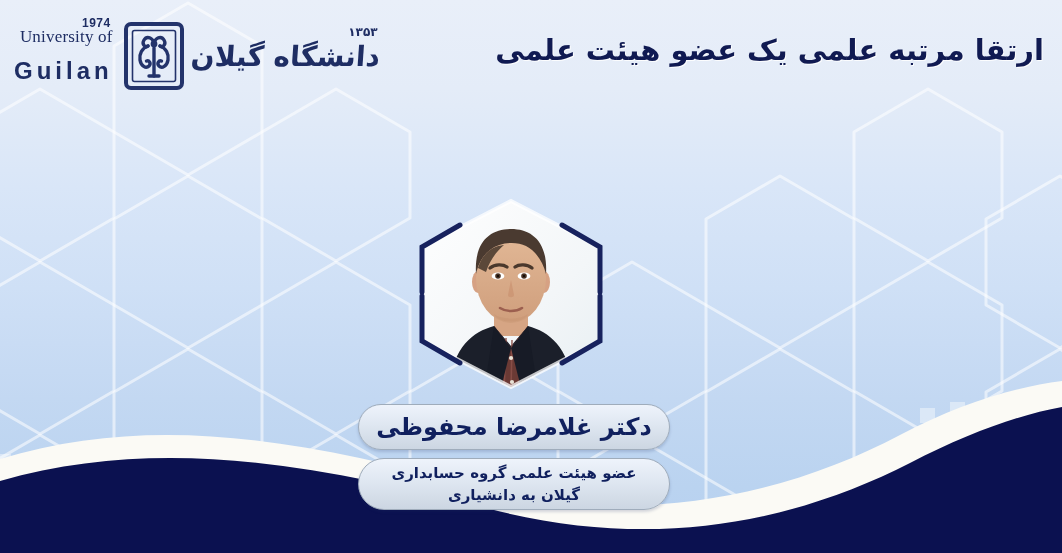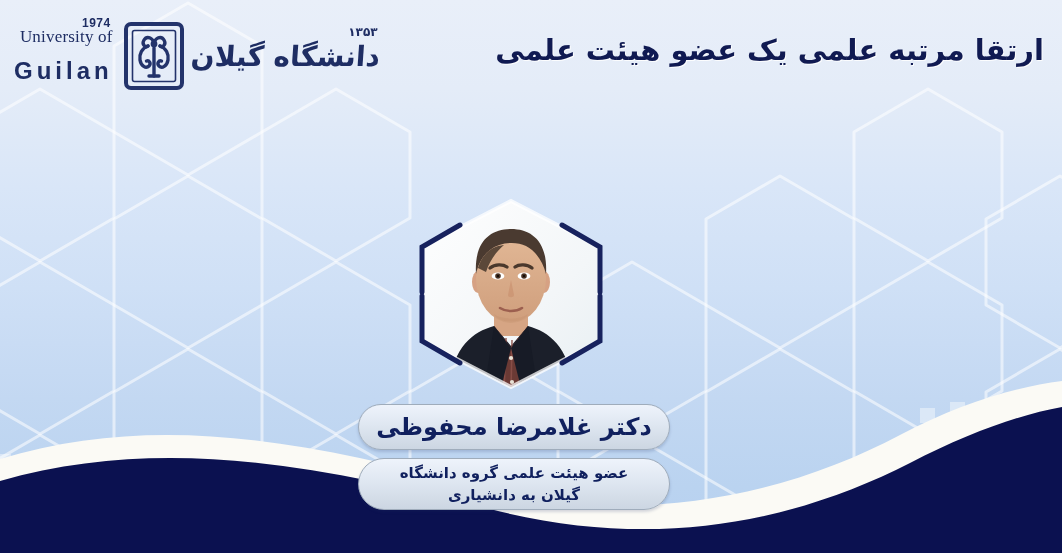--- a/index.html
+++ b/index.html
@@ -398,17 +398,17 @@
         <path d="M 52,167 L 14,145 L 14,100"></path>
       </g>
     </svg>
   </div>
 
   <div class="pill pill-name">
     <span class="txt">دکتر غلامرضا محفوظی</span>
   </div>
 
   <div class="pill pill-role">
-    <span class="txt">عضو هیئت علمی گروه دانشگاه</span>
+    <span class="txt">عضو هیئت علمی گروه حسابداری</span>
     <span class="txt">گیلان به دانشیاری</span>
   </div>
 
 </div>
 
 </body></html>

